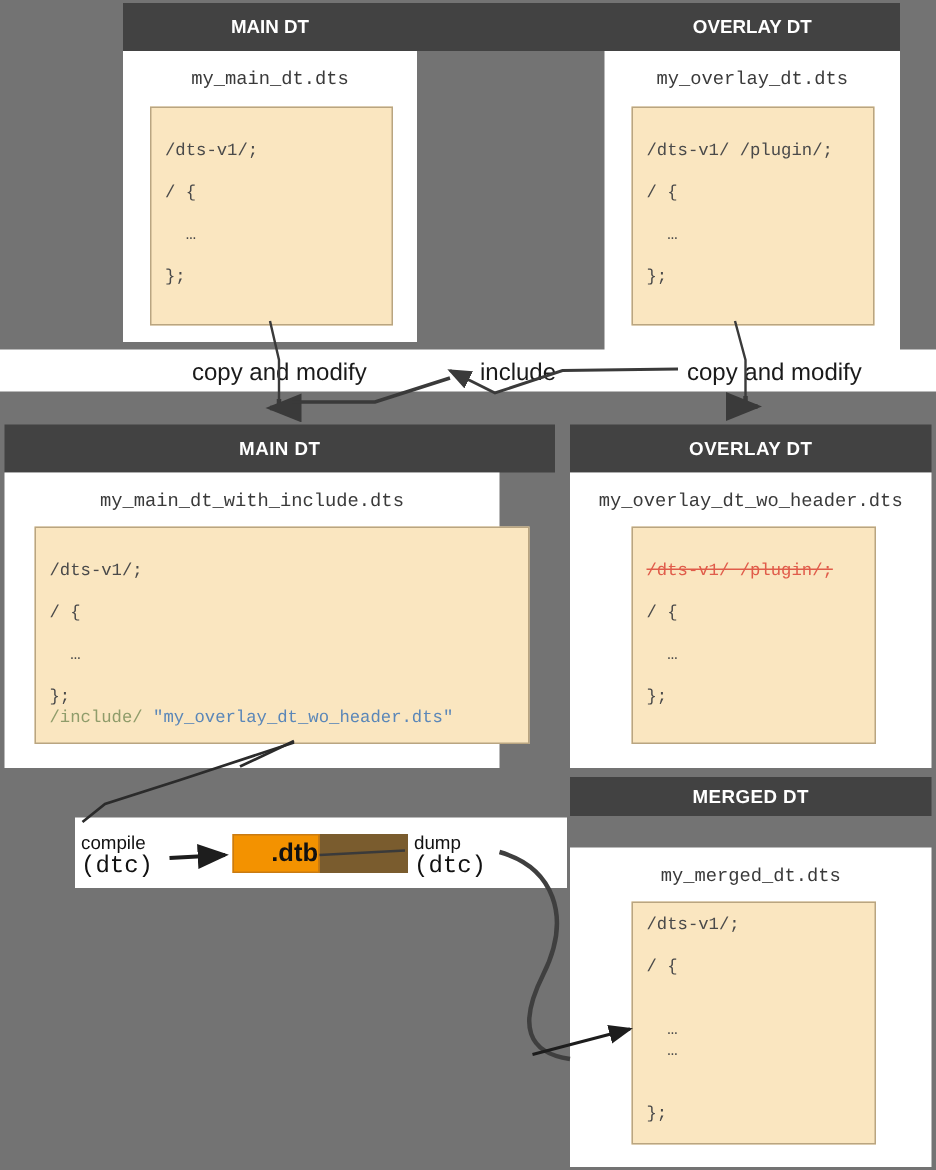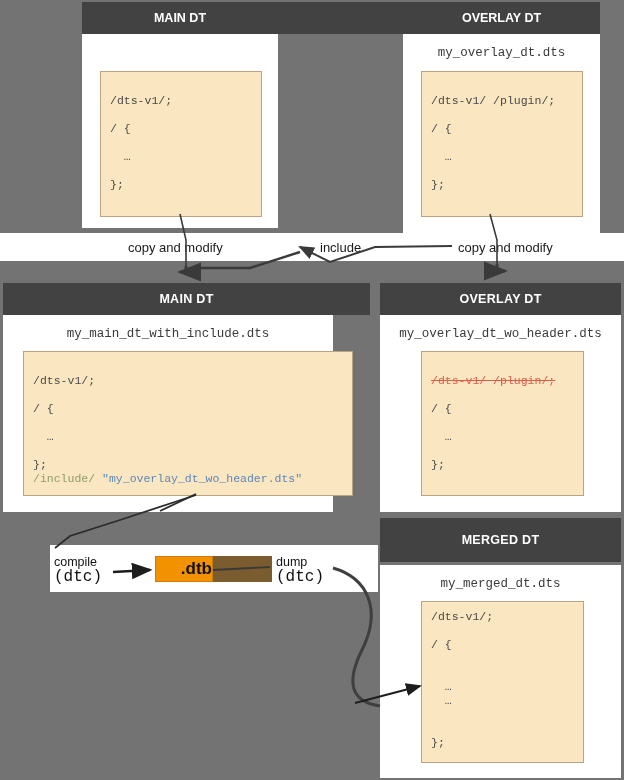--- a/index.html
+++ b/index.html
@@ -61,21 +61,21 @@
   .kw-inc  { color: #8f9c6a; }
   .str-inc { color: #5b87b8; }
 
   
   .white-band {
     position: absolute;
     background: #ffffff;
   }
   .band-label {
     position: absolute;
-    font-size: 13px;
+    font-size: 16px;
     color: #1a1a1a;
     white-space: nowrap;
   }
 
   
   .cd-strip {
     position: absolute;
     background: #ffffff;
     box-sizing: border-box;
   }
@@ -123,20 +123,21 @@
   <div class="hdr" style="left:82px; top:2px; width:518px; height:32px;">
   </div>
   <div class="hdr-label" style="position:absolute; left:82px; top:2px; width:196px; height:32px; display:flex; align-items:center; justify-content:center; color:#fff; font-size:12.5px; font-weight:bold;">
     <span>MAIN DT</span>
   </div>
   <div class="hdr-label" style="position:absolute; left:403px; top:2px; width:197px; height:32px; display:flex; align-items:center; justify-content:center; color:#fff; font-size:12.5px; font-weight:bold;">
     <span>OVERLAY DT</span>
   </div>
 
   <div class="panel" style="left:82px; top:34px; width:196px; height:194px;">
+    <div class="fname" style="top:12px;">my_main_dt.dts</div>
     <div class="code" style="left:18px; top:37px; width:162px; height:146px;">
       <div class="sp"></div>
       <div class="ln">/dts-v1/;</div>
       <div class="sp"></div>
       <div class="ln">/ {</div>
       <div class="sp"></div>
       <div class="ln">  …</div>
       <div class="sp"></div>
       <div class="ln">};</div>
     </div>
@@ -209,21 +210,21 @@
   <div class="cd-text" style="left:54px; top:555px; width:58px;">
     <div>compile</div>
     <div class="mono">(dtc)</div>
   </div>
 
   <div class="cd-text" style="left:276px; top:555px; width:58px;">
     <div>dump</div>
     <div class="mono">(dtc)</div>
   </div>
 
-  <div class="hdr" style="left:380px; top:518px; width:241px; height:44px;">
+  <div class="hdr" style="left:380px; top:518px; width:241px; height:26px;">
     <span>MERGED DT</span>
   </div>
 
   <div class="panel" style="left:380px; top:565px; width:241px; height:213px;">
     <div class="fname" style="top:12px;">my_merged_dt.dts</div>
     <div class="code" style="left:41px; top:36px; width:163px; height:162px;">
       <div class="ln">/dts-v1/;</div>
       <div class="sp"></div>
       <div class="ln">/ {</div>
       <div class="sp"></div>

